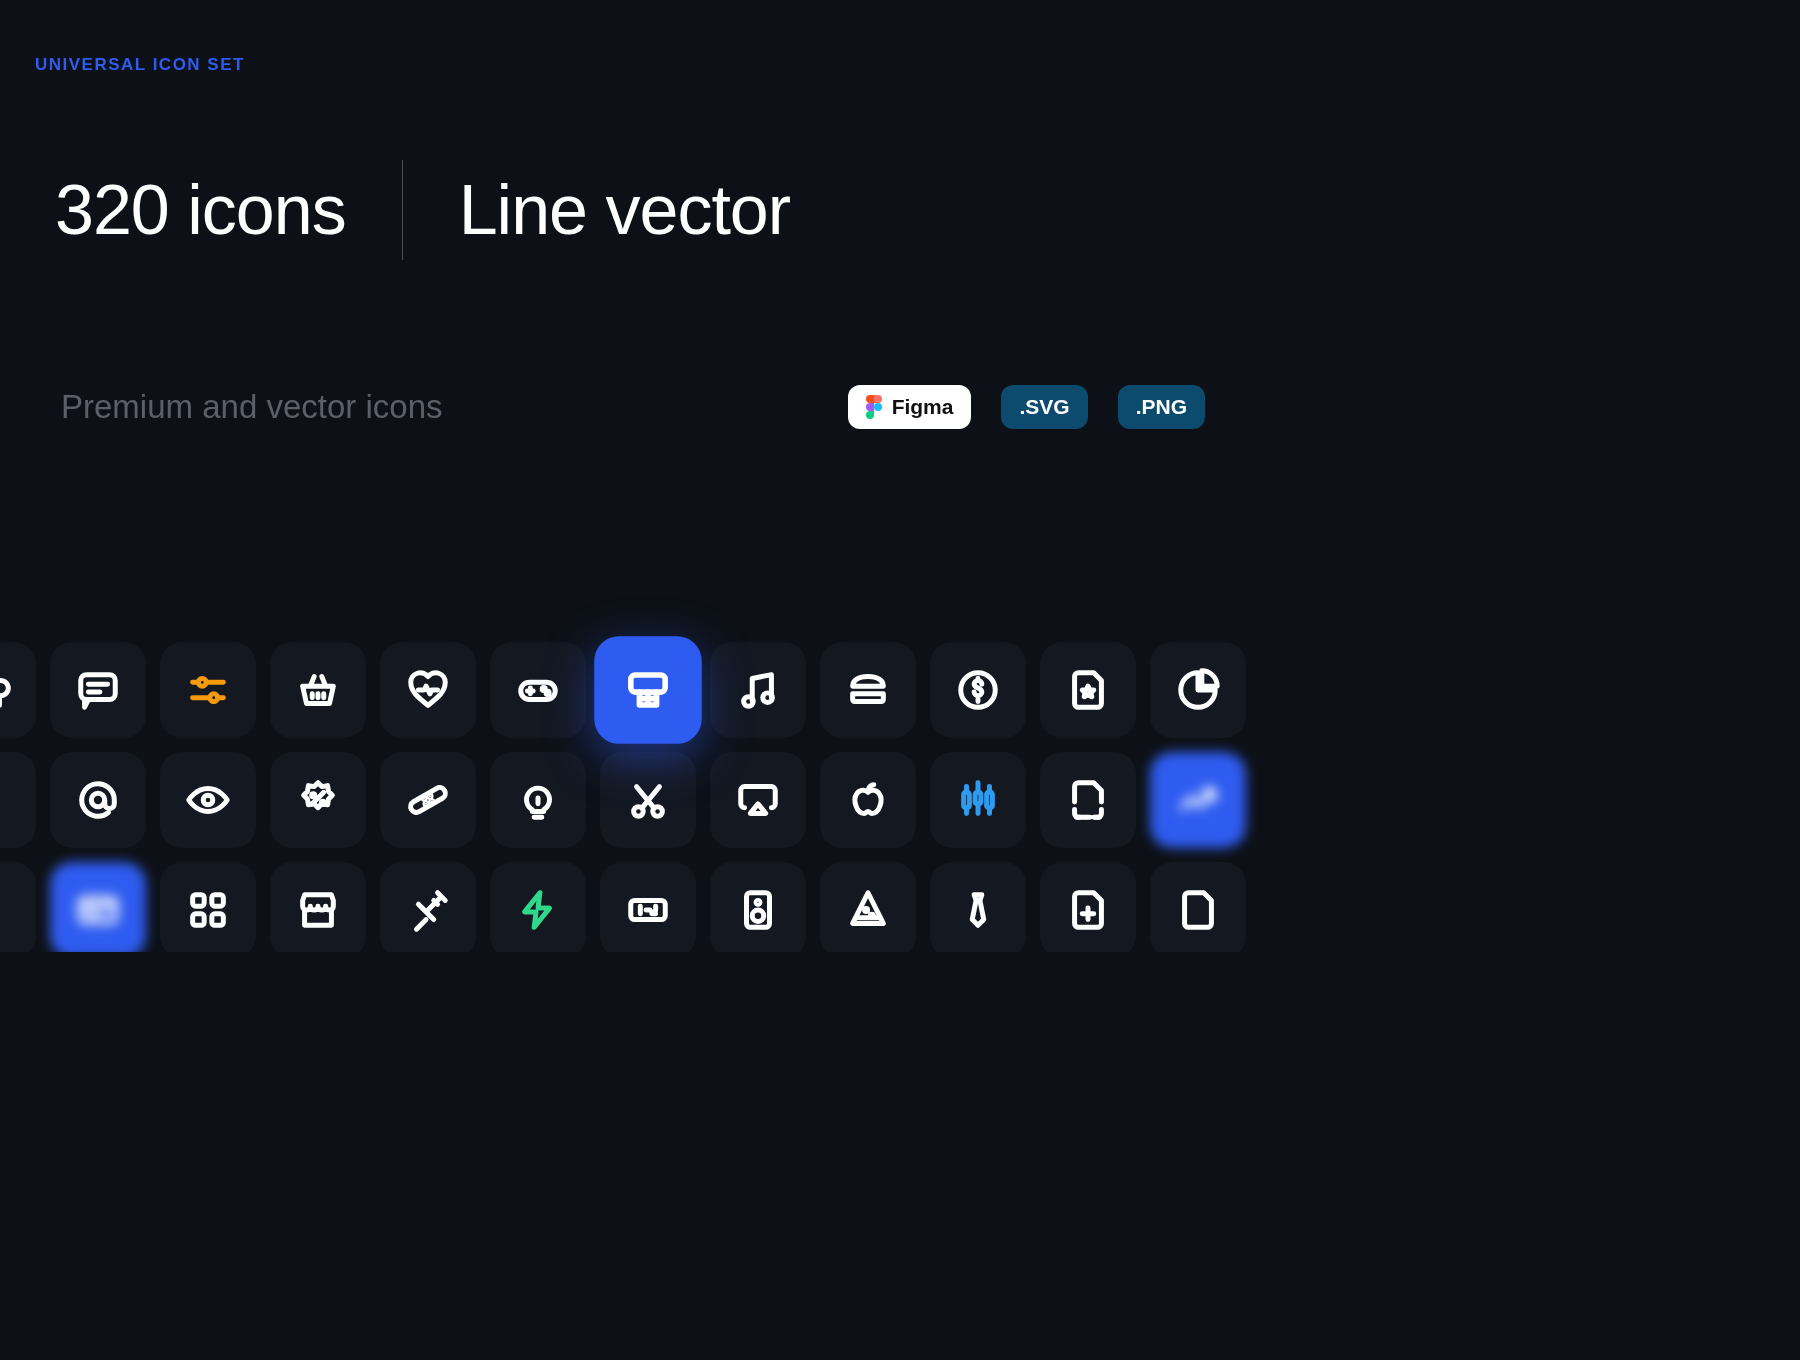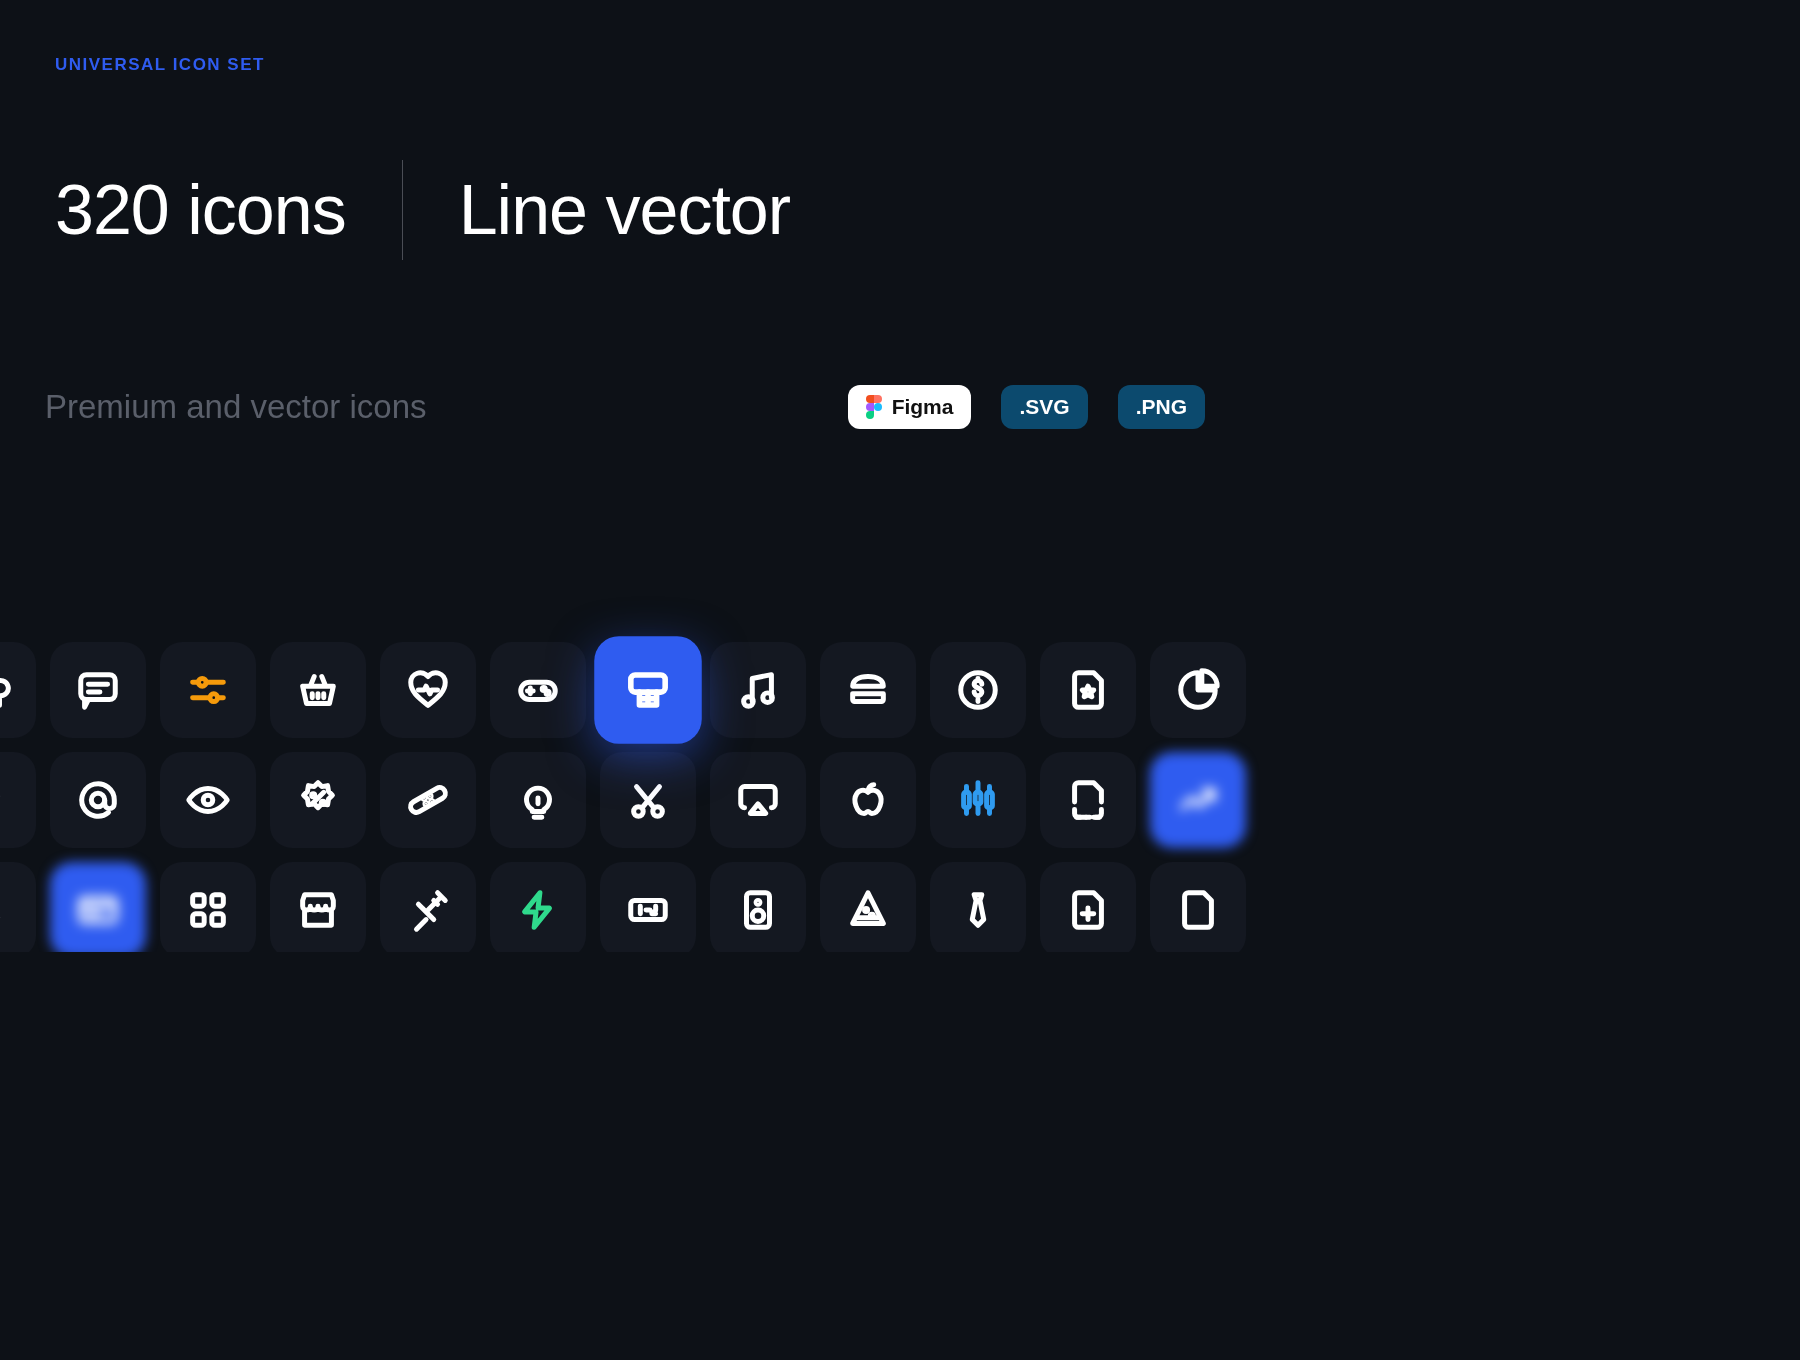--- a/index.html
+++ b/index.html
@@ -10,21 +10,21 @@
     width: 1260px;
     height: 952px;
     overflow: hidden;
     position: relative;
   }
   .eyebrow {
     color: #2f5cf0;
     font-size: 17px;
     font-weight: 600;
     letter-spacing: 1.5px;
-    padding: 55px 0 0 55px;
+    padding: 55px 0 0 35px;
   }
   .headline {
     display: flex;
     align-items: center;
     gap: 56px;
     padding: 85px 0 0 55px;
   }
   .headline .part {
     font-size: 70px;
     font-weight: 500;
@@ -32,21 +32,21 @@
   }
   .headline .sep {
     width: 1px;
     height: 100px;
     background: #4a4d55;
   }
   .subrow {
     display: flex;
     align-items: center;
     justify-content: space-between;
-    padding: 125px 55px 0 45px;
+    padding: 125px 55px 0 61px;
   }
   .subtitle {
     color: #5a5f6a;
     font-size: 33px;
     font-weight: 500;
   }
   .badges { display: flex; gap: 30px; }
   .badge {
     display: flex;
     align-items: center;

